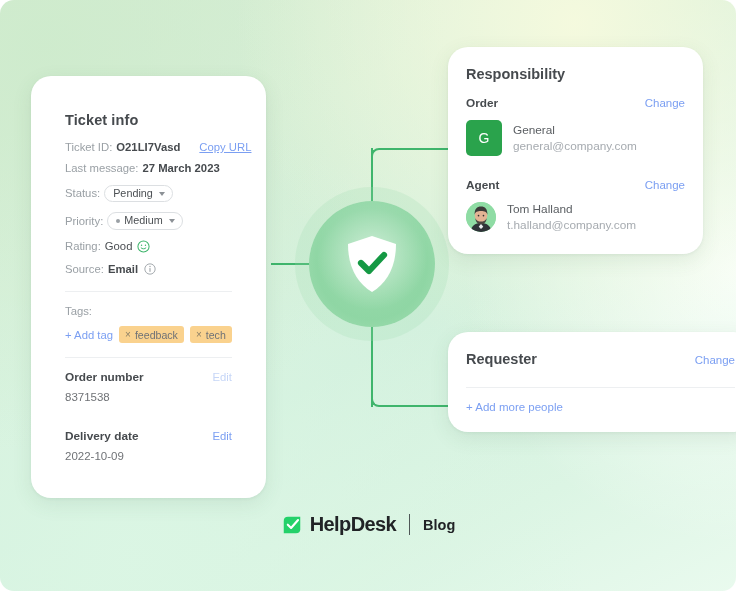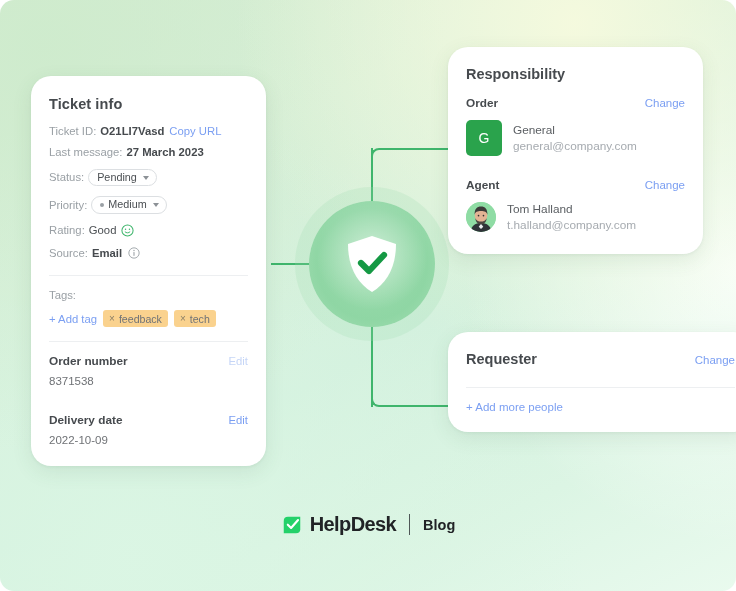--- a/index.html
+++ b/index.html
@@ -55,35 +55,35 @@
   }
   #shield-badge svg { width: 52px; height: 58px; display: block; }
 
   
   .card {
     position: absolute; background: #ffffff; border-radius: 20px;
     box-shadow: 0 6px 20px rgba(60,100,70,0.10), 0 1px 3px rgba(60,100,70,0.07);
   }
 
   
-  #ticket-card { left: 31px; top: 76px; width: 235px; padding: 0; }
+  #ticket-card { left: 31px; top: 76px; width: 235px; padding: 16px; }
   #ticket-card h2 {
     font-size: 14.5px; font-weight: bold; color: #464a4e;
     padding: 20px 18px 0 18px; letter-spacing: .1px;
   }
   .meta-block { padding: 14px 18px 6px 18px; }
   .meta-row {
     font-size: 11.3px; color: #8c9196; line-height: 1.0;
     margin-bottom: 10px; display: flex; align-items: center; flex-wrap: nowrap;
   }
   .meta-row .lbl { color: #9aa0a5; margin-right: 4px; white-space: nowrap; }
   .meta-row .val { color: #464a4e; font-weight: bold; white-space: nowrap; }
   .meta-row .val.plain { font-weight: normal; color: #4b4f53; }
   .link { color: #7b9ff2; cursor: pointer; white-space: nowrap; }
-  #copy-url { margin-left: 5px; font-weight: normal; }
+  #copy-url { margin-left: 19px; font-weight: normal; text-decoration: underline; }
 
   .pill {
     display: inline-flex; align-items: center; gap: 4px;
     border: 1px solid #dcdfe2; border-radius: 11px;
     padding: 2px 7px 2px 8px; font-size: 10.8px; color: #4b4f53;
     background: #fff; cursor: pointer; line-height: 1.1;
   }
   .caret {
     width: 0; height: 0; border-left: 3.4px solid transparent;
     border-right: 3.4px solid transparent; border-top: 4px solid #8c9196;

